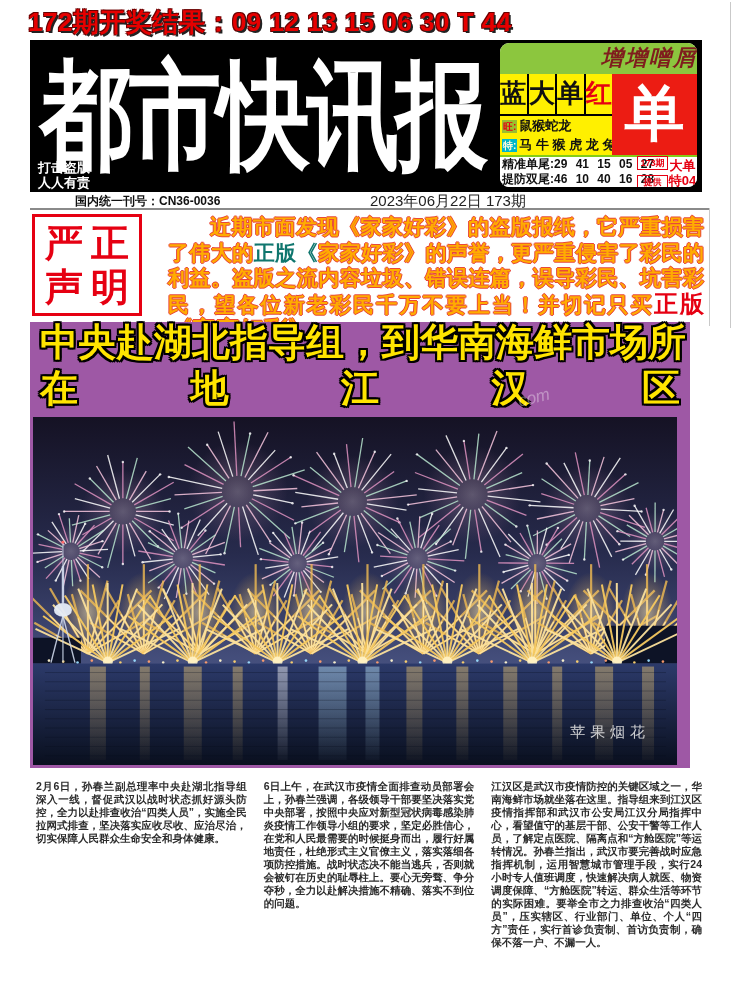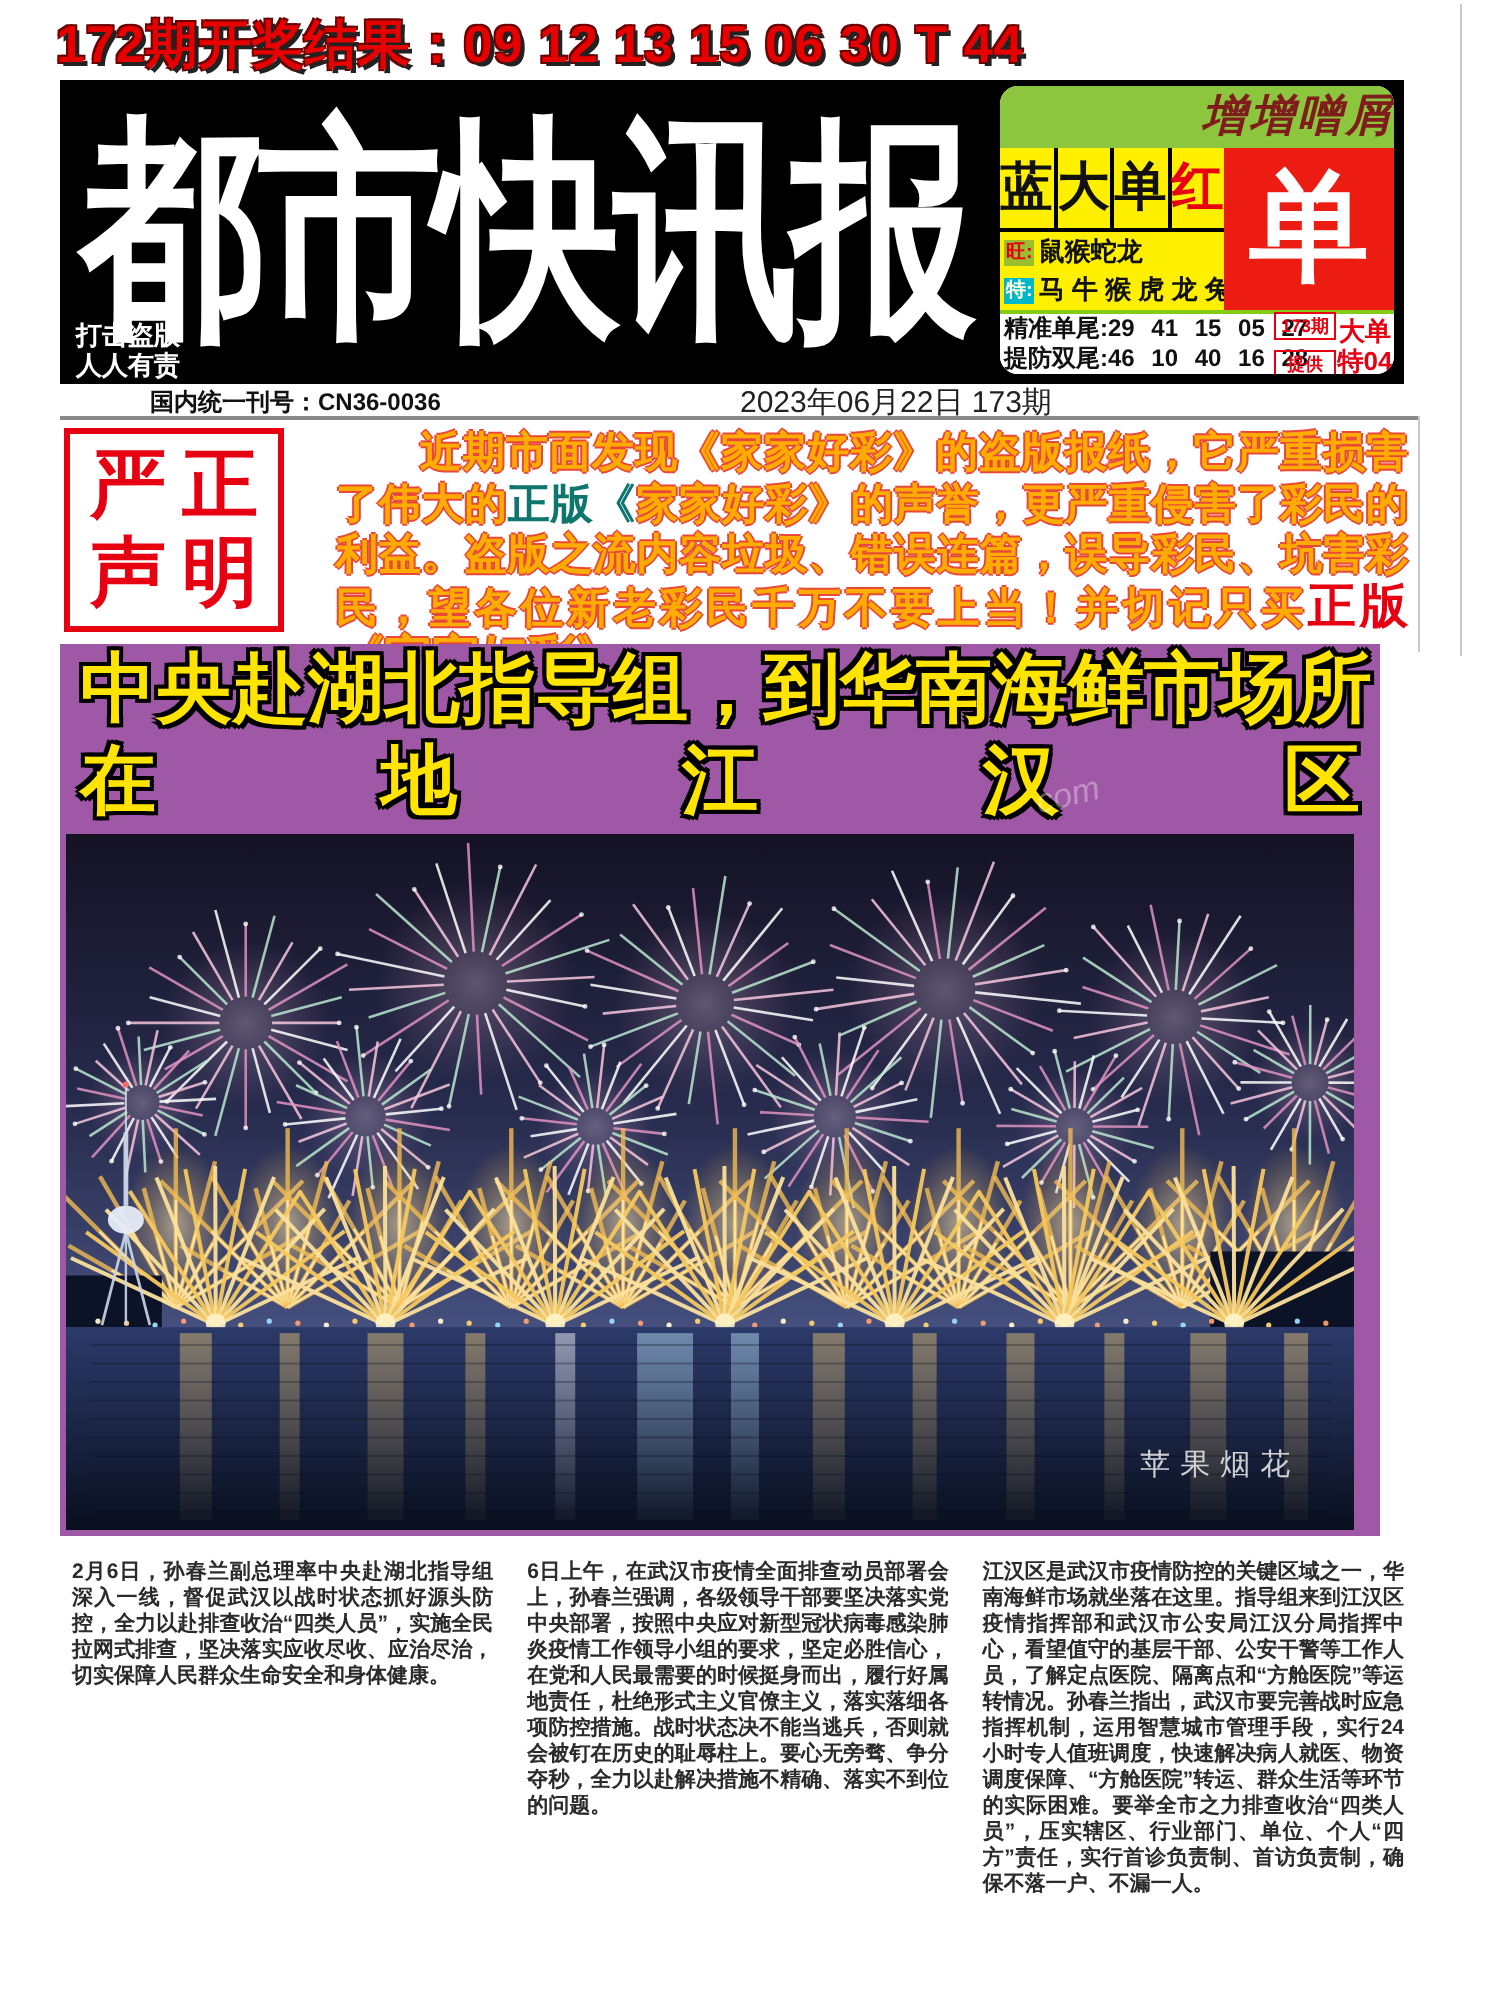--- a/index.html
+++ b/index.html
@@ -62,21 +62,21 @@
   .seg-y{color:#ffac00;text-shadow:1px 0 #e8483b,-1px 0 #e8483b,0 1px #e8483b,0 -1px #e8483b;}
   .seg-r{color:#0f766e;}
   .seg-rb{color:#e60012;font-size:24px;}
   .seg-yb{color:#ffac00;font-size:24px;text-shadow:1px 0 #e8483b,-1px 0 #e8483b,0 1px #e8483b,0 -1px #e8483b;}
   .seg-rs{color:#e60012;font-size:12.5px;font-weight:bold;}
 
   
   #banner{left:30px;top:322px;width:660px;height:446px;background:#9e58a5;}
   .headline{color:#ffe400;font-weight:900;font-size:38px;line-height:46px;padding:0 10px;
     text-align:justify;text-align-last:justify;white-space:nowrap;
-    text-shadow:2px 2px 0 #000,-2px -2px 0 #000,2px -2px 0 #000,-2px 2px 0 #000,0 2px 0 #000,2px 0 0 #000,0 -2px 0 #000,-2px 0 0 #000;}
+    text-shadow:2px 2px 0 #000,-2px -2px 0 #000,2px -2px 0 #000,-2px 2px 0 #000,0 2px 0 #000,2px 0 0 #000,0 -2px 0 #000,-2px 0 0 #000;font-family:Liberation Mono, monospace;}
   #headline2{white-space:normal;}
   #watermark{position:absolute;right:140px;top:66px;color:rgba(255,255,255,.35);
     font-size:17px;font-style:italic;transform:rotate(-14deg);}
   #photo{position:absolute;left:3px;top:95px;right:13px;bottom:3px;background:#a16207;}
   #photo svg{display:block;width:100%;height:100%;}
 
   
   #articles{left:36px;top:780px;width:666px;display:flex;gap:17px;}
   .col{flex:1;font-size:10.5px;line-height:13px;font-weight:bold;color:#2b2b2b;text-align:justify;}
 </style>

